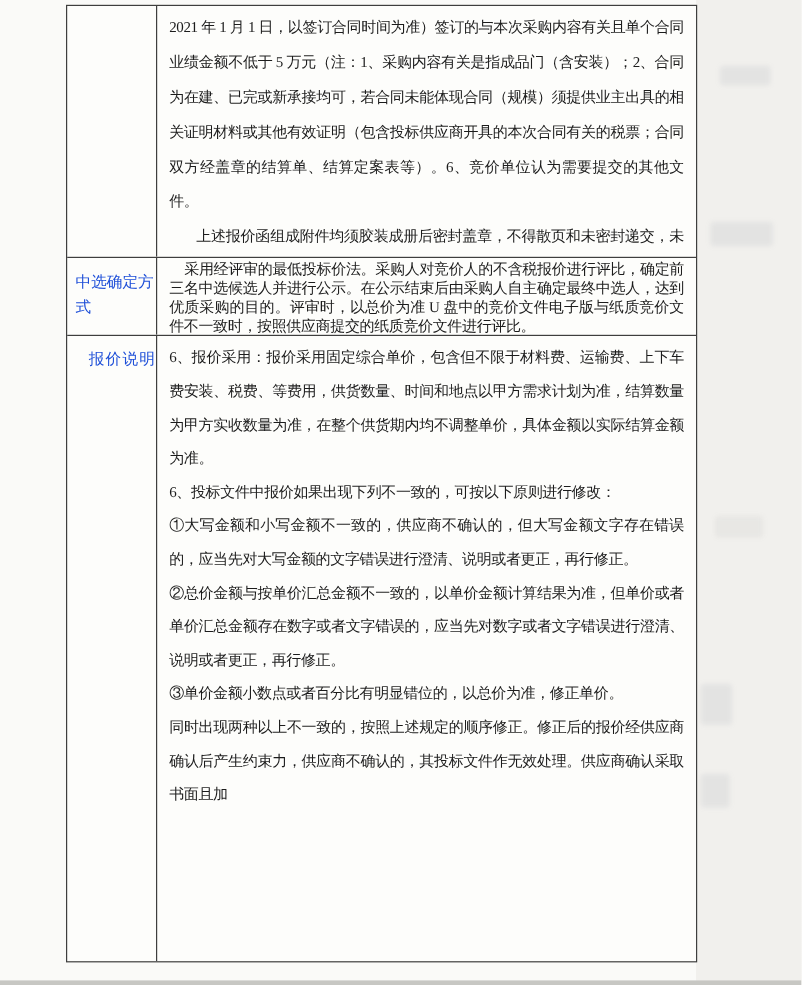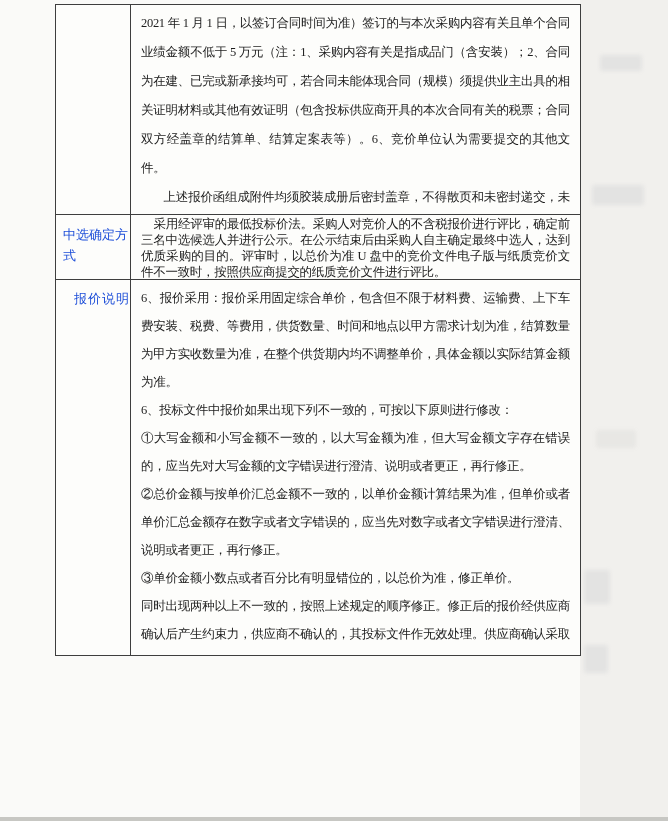--- a/index.html
+++ b/index.html
@@ -7,21 +7,21 @@
     width:668px;height:821px;
     background:#f5f4f1;
     font-family:"Liberation Serif","DejaVu Serif",serif;
   }
   .page{
     position:relative;width:668px;height:821px;overflow:hidden;
     background:linear-gradient(90deg,#fafaf8 0 580px,#f1f0ed 580px 100%);
   }
   
   .doc-table{
-    position:absolute;left:55px;top:4px;width:526px;height:652px;
+    position:absolute;left:55px;top:4px;width:526px;height:798px;
     box-sizing:border-box;border:1px solid #3e3e3e;
     background:#fdfdfb;display:flex;flex-direction:column;
   }
   .row{display:flex;box-sizing:border-box;overflow:hidden;}
   .row-1{height:209px;}
   .row-2{height:65px;border-top:1px solid #3e3e3e;}
   .row-3{flex:1;border-top:1px solid #3e3e3e;}
   .cell{box-sizing:border-box;overflow:hidden;}
   .cell.label{
     width:75px;border-right:1px solid #3e3e3e;
@@ -98,21 +98,21 @@
       </div>
     </div>
 
     <div class="row row-3">
       <div class="cell label">
         <span>报价说明</span>
       </div>
       <div class="cell body">
         <p class="para">6、报价采用：报价采用固定综合单价，包含但不限于材料费、运输费、上下车费安装、税费、等费用，供货数量、时间和地点以甲方需求计划为准，结算数量为甲方实收数量为准，在整个供货期内均不调整单价，具体金额以实际结算金额为准。</p>
         <p class="para">6、投标文件中报价如果出现下列不一致的，可按以下原则进行修改：</p>
-        <p class="para">①大写金额和小写金额不一致的，以大写金额为准，但大写金额文字存在错误的，应当先对大写金额的文字错误进行澄清、说明或者更正，再行修正。</p>
+        <p class="para">①大写金额和小写金额不一致的，供应商不确认的，但大写金额文字存在错误的，应当先对大写金额的文字错误进行澄清、说明或者更正，再行修正。</p>
         <p class="para">②总价金额与按单价汇总金额不一致的，以单价金额计算结果为准，但单价或者单价汇总金额存在数字或者文字错误的，应当先对数字或者文字错误进行澄清、说明或者更正，再行修正。</p>
         <p class="para">③单价金额小数点或者百分比有明显错位的，以总价为准，修正单价。</p>
         <p class="para">同时出现两种以上不一致的，按照上述规定的顺序修正。修正后的报价经供应商确认后产生约束力，供应商不确认的，其投标文件作无效处理。供应商确认采取书面且加</p>
       </div>
     </div>
 
   </div>
 
   <div class="artifact page-edge"></div>
 </div>

